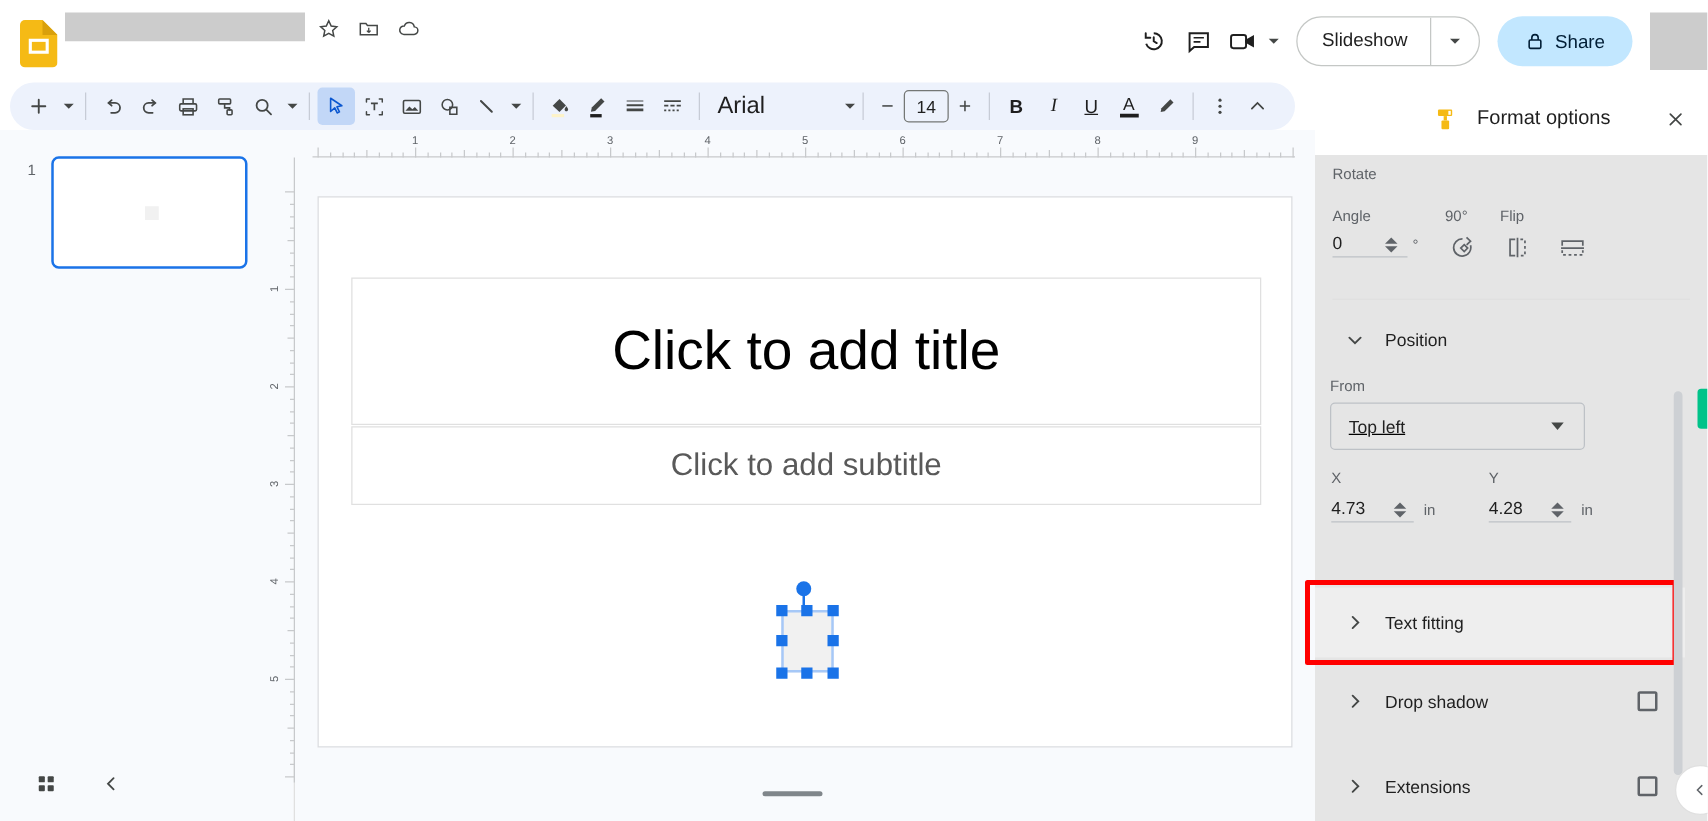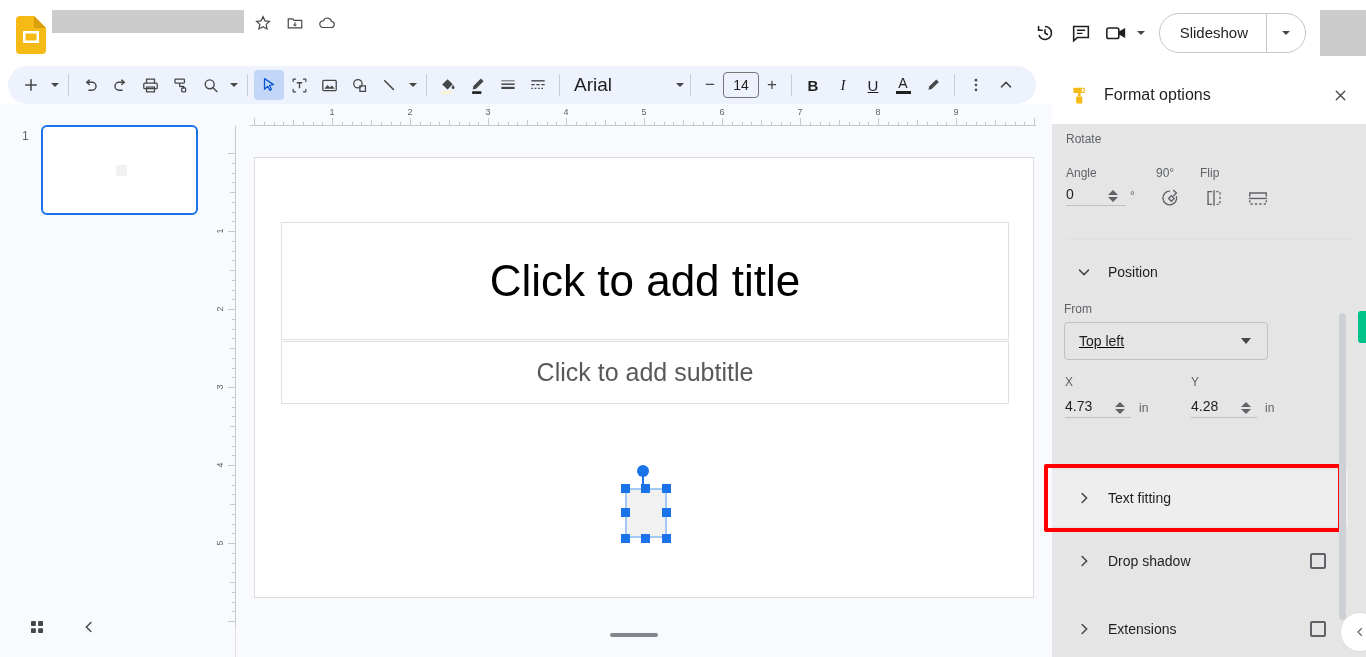--- a/index.html
+++ b/index.html
@@ -107,21 +107,21 @@
     position:absolute; left:5px; top:22px; width:42px; height:50px;
     background:#f1f1f1; border:2px solid #a6c8f7;
   }
   .hdl { position:absolute; width:9px; height:9px; background:#1a73e8; }
 
   .h-scroll { position:absolute; left:610px; top:633px; width:48px; height:4px; background:#80868b; border-radius:2px; }
   .canvas-vline { position:absolute; left:235px; top:600px; width:1px; height:57px; background:#e0e0e0; }
 
   
   .rpanel { position:absolute; left:1052px; top:66px; width:314px; height:591px; background:#ffffff; }
-  .rp-head { position:absolute; left:0; top:0; width:314px; height:58px; background:#fff; display:flex; align-items:center; }
+  .rp-head { position:absolute; left:0; top:0; width:314px; height:58px; background:#fff; display:flex; align-items:center;justify-content:center; }
   .rp-head-title { font-size:16px; color:#1f1f1f; margin-left:14px; }
   .rp-close { position:absolute; right:14px; top:17px; width:24px;height:24px; display:flex;align-items:center;justify-content:center; color:#444746; cursor:pointer; border-radius:50%;}
   .rp-body { position:absolute; left:0; top:58px; width:314px; height:533px; background:#e5e5e5; }
 
   .sect-label { position:absolute; font-size:12px; color:#5f6368; }
   .field-label { font-size:12px; color:#5f6368; }
   .num-field {
     width:60px; border-bottom:1px solid #bdc1c6; font-size:14px; color:#1f1f1f;
     padding-bottom:3px; cursor:text;
   }
@@ -222,20 +222,27 @@
       </div>
 
       <div class="slideshow-btn">
         <div class="ss-label">Slideshow</div>
         <div class="ss-div"></div>
         <div class="ss-caret">
           <div class="caret-sm" style="margin:0"></div>
         </div>
       </div>
 
+      <div class="share-btn">
+        <svg width="16" height="16" viewBox="0 0 24 24" fill="none" stroke="#001d35" stroke-width="1.9">
+          <rect x="5" y="10.5" width="14" height="10" rx="1.5"></rect>
+          <path d="M8.2 10.5V7.8a3.8 3.8 0 0 1 7.6 0v2.7"></path>
+        </svg>
+        <span>Share</span>
+      </div>
 
       <div class="avatar-redacted"></div>
     </div>
   </div>
 
   <div class="toolbar">
 
     <div class="tb-btn">
       <svg width="18" height="18" viewBox="0 0 24 24" stroke="#444746" stroke-width="2" stroke-linecap="round">
           <path d="M12 5v14M5 12h14"></path>

